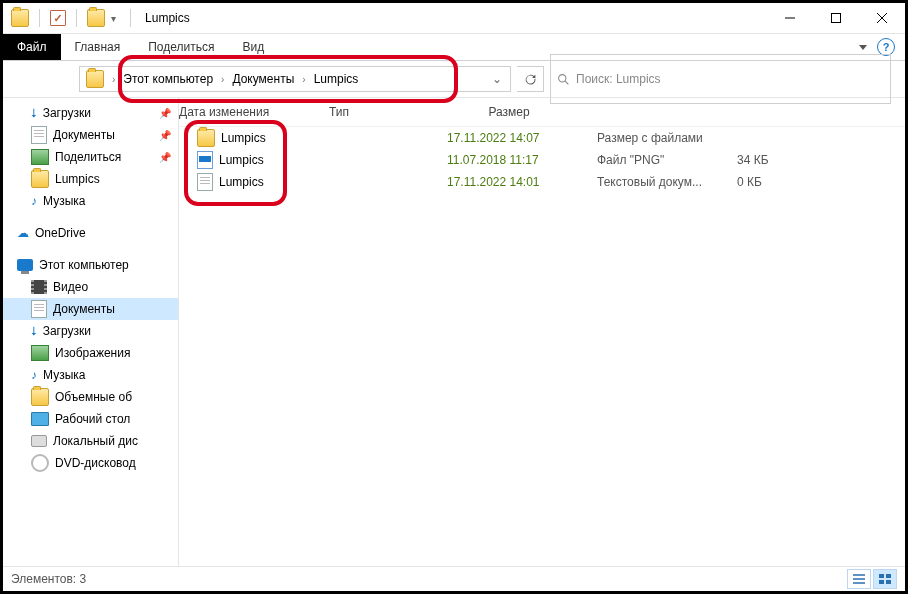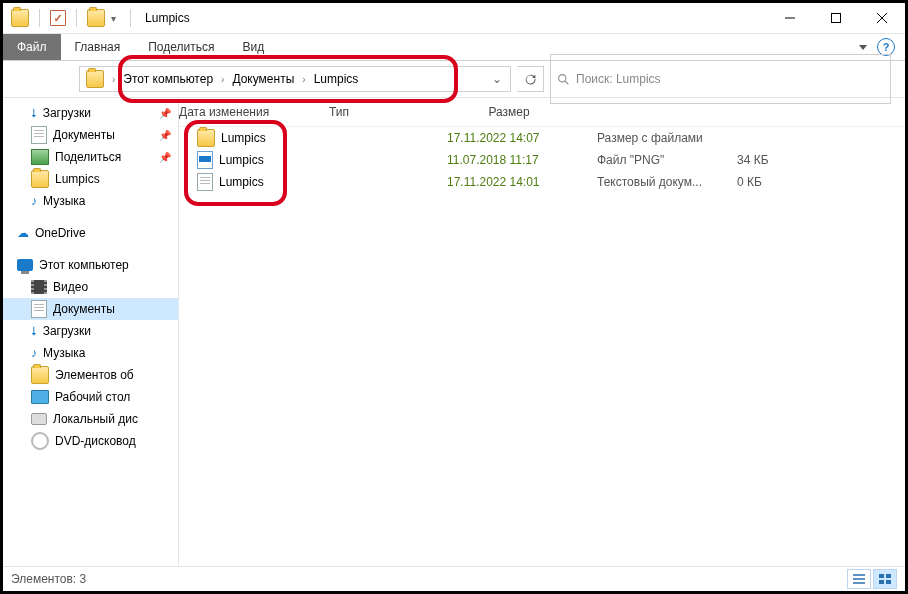--- a/index.html
+++ b/index.html
@@ -10,21 +10,21 @@
   .folder-ico{width:16px;height:16px;background:linear-gradient(#ffe9a6,#f7c846);border:1px solid #caa030;border-radius:2px;position:relative;display:inline-block}
   .folder-ico::before{content:"";position:absolute;top:-3px;left:1px;width:6px;height:3px;background:#f7c846;border:1px solid #caa030;border-bottom:none;border-radius:2px 2px 0 0}
   .check-ico{width:14px;height:14px;border:1px solid #c06040;display:inline-flex;align-items:center;justify-content:center;color:#c06040;font-size:11px;font-weight:bold;border-radius:1px}
   .qat-sep{width:0;height:18px;border-left:1px solid #d0d0d0;margin:0 6px}
   .titlebar .title{margin-left:8px;font-size:12px}
   .winbtns{margin-left:auto;display:flex}
   .winbtn{width:46px;height:30px;display:flex;align-items:center;justify-content:center;font-size:12px}
   .winbtn svg{width:10px;height:10px}
   
   .ribbon{height:26px;display:flex;align-items:stretch;border-bottom:1px solid #d0d0d0;background:#fff}
-  .ribbon .file-tab{background:#737373;color:#fff;padding:0 14px;display:flex;align-items:center}
+  .ribbon .file-tab{background:#000000;color:#fff;padding:0 14px;display:flex;align-items:center}
   .ribbon .tab{padding:0 14px;display:flex;align-items:center;color:#333}
   .ribbon .right{margin-left:auto;display:flex;align-items:center;gap:10px;padding-right:10px;color:#555}
   .caret-down{display:inline-block;width:0;height:0;border-left:4px solid transparent;border-right:4px solid transparent;border-top:5px solid #555}
   .help-ico{width:16px;height:16px;border:1.5px solid #1979ca;border-radius:50%;display:flex;align-items:center;justify-content:center;color:#1979ca;font-weight:bold;font-size:11px}
   
   .navrow{height:36px;display:flex;align-items:center;gap:6px;padding:0 8px;border-bottom:1px solid #e5e5e5;position:relative}
   .nav-arrows{display:flex;align-items:center;gap:12px;color:#bfbfbf;padding:0 4px;visibility:hidden}
   .addr{flex:0 0 430px;height:24px;border:1px solid #cfcfcf;display:flex;align-items:center;background:#fff}
   .addr .crumb{display:flex;align-items:center;padding:0 6px;gap:6px;white-space:nowrap}
   .addr .sep{color:#7a7a7a;padding:0 2px;font-size:10px}
@@ -199,26 +199,30 @@
         </div>
       <div class="item sel">
           <span class="ico-doc"></span>
           <span>Документы</span>
         </div>
       <div class="item">
           <span class="ico-dl">⭣</span>
           <span>Загрузки</span>
         </div>
       <div class="item">
+          <span class="ico-img"></span>
+          <span>Изображения</span>
+        </div>
+      <div class="item">
           <span class="ico-music">♪</span>
           <span>Музыка</span>
         </div>
       <div class="item">
           <span class="folder-ico"></span>
-          <span>Элементов об</span>
+          <span>Объемные об</span>
         </div>
       <div class="item">
           <span class="ico-desktop"></span>
           <span>Рабочий стол</span>
         </div>
       <div class="item">
           <span class="ico-disk"></span>
           <span>Локальный дис</span>
         </div>
       <div class="item">

